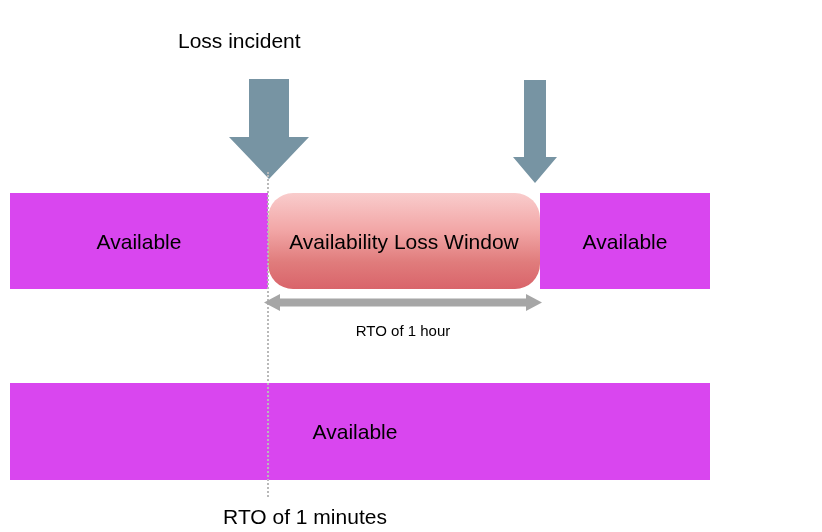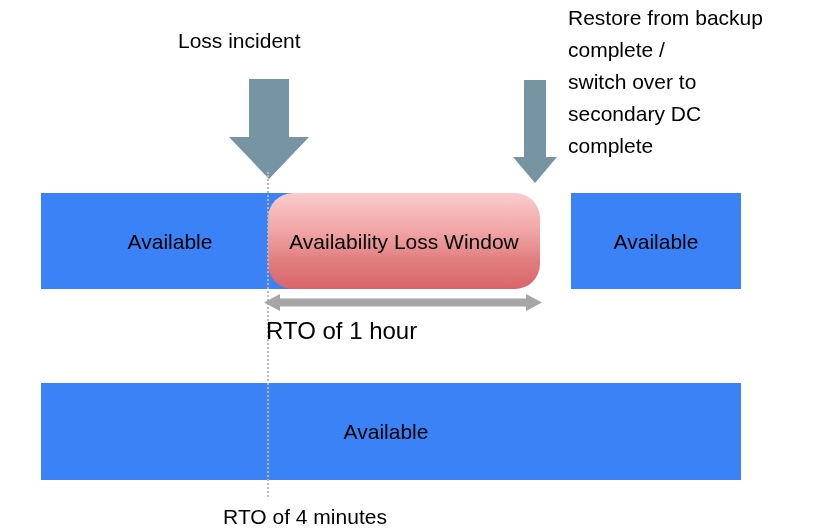--- a/index.html
+++ b/index.html
@@ -79,22 +79,21 @@
     bottom: 0;
     display: flex;
     align-items: center;
     justify-content: center;
     text-align: center;
     font-size: 21px;
     line-height: 27px;
     color: #000000;
   }
   .segment-available {
-    background: #3b82f6;
-    margin-left: 31px;
+    background: #d946ef;
   }
   .segment-loss {
     background: linear-gradient(to bottom, #f9cccc 0%, #f2a7a7 38%, #e07c7c 72%, #d9646a 100%);
   }
 
   
   #segment-available-before { left: 0px;   width: 258px; }
   #segment-loss            { left: 258px; width: 272px; border-radius: 25px; }
   #segment-available-after { left: 530px; width: 170px; }
   #segment-available-full  { left: 0px;   width: 700px; }
@@ -116,44 +115,39 @@
     left: 264px;
     top: 293px;
     width: 278px;
     height: 19px;
   }
 
   #rto-hour-label {
     left: 266px;
     top: 316px;
     width: 274px;
-    text-align: left;
-    font-size: 24px;
+    text-align: center;
+    font-size: 15px;
   }
 
   #rto-minutes-label {
     left: 160px;
     top: 502px;
     width: 290px;
     text-align: center;
     font-size: 21px;
   }
 </style>
 </head>
 <body>
 
 <div id="canvas">
 
   <div class="label" id="major-incident-label">Loss incident</div>
 
-  <div class="label" id="restore-label">Restore from backup
-complete /
-switch over to
-secondary DC
-complete</div>
 
   <div class="down-arrow" id="major-incident-arrow">
     <svg width="82" height="100" viewBox="0 0 82 100" xmlns="http://www.w3.org/2000/svg">
       <polygon points="21,0 61,0 61,58 81,58 41,100 1,58 21,58" fill="#7794a3"></polygon>
     </svg>
   </div>
 
   <div class="down-arrow" id="restore-arrow">
     <svg width="46" height="103" viewBox="0 0 46 103" xmlns="http://www.w3.org/2000/svg">
       <polygon points="12,0 34,0 34,77 45,77 23,103 1,77 12,77" fill="#7794a3"></polygon>
@@ -182,15 +176,15 @@
   <div id="incident-dotted-line"></div>
 
   <div id="rto-measure-arrow">
     <svg width="278" height="19" viewBox="0 0 278 19" xmlns="http://www.w3.org/2000/svg">
       <polygon points="0,9.5 16,1 16,5.5 262,5.5 262,1 278,9.5 262,18 262,13.5 16,13.5 16,18" fill="#a6a6a6"></polygon>
     </svg>
   </div>
 
   <div class="label" id="rto-hour-label">RTO of 1 hour</div>
 
-  <div class="label" id="rto-minutes-label">RTO of 4 minutes</div>
+  <div class="label" id="rto-minutes-label">RTO of 1 minutes</div>
 
 </div>
 
 </body></html>

